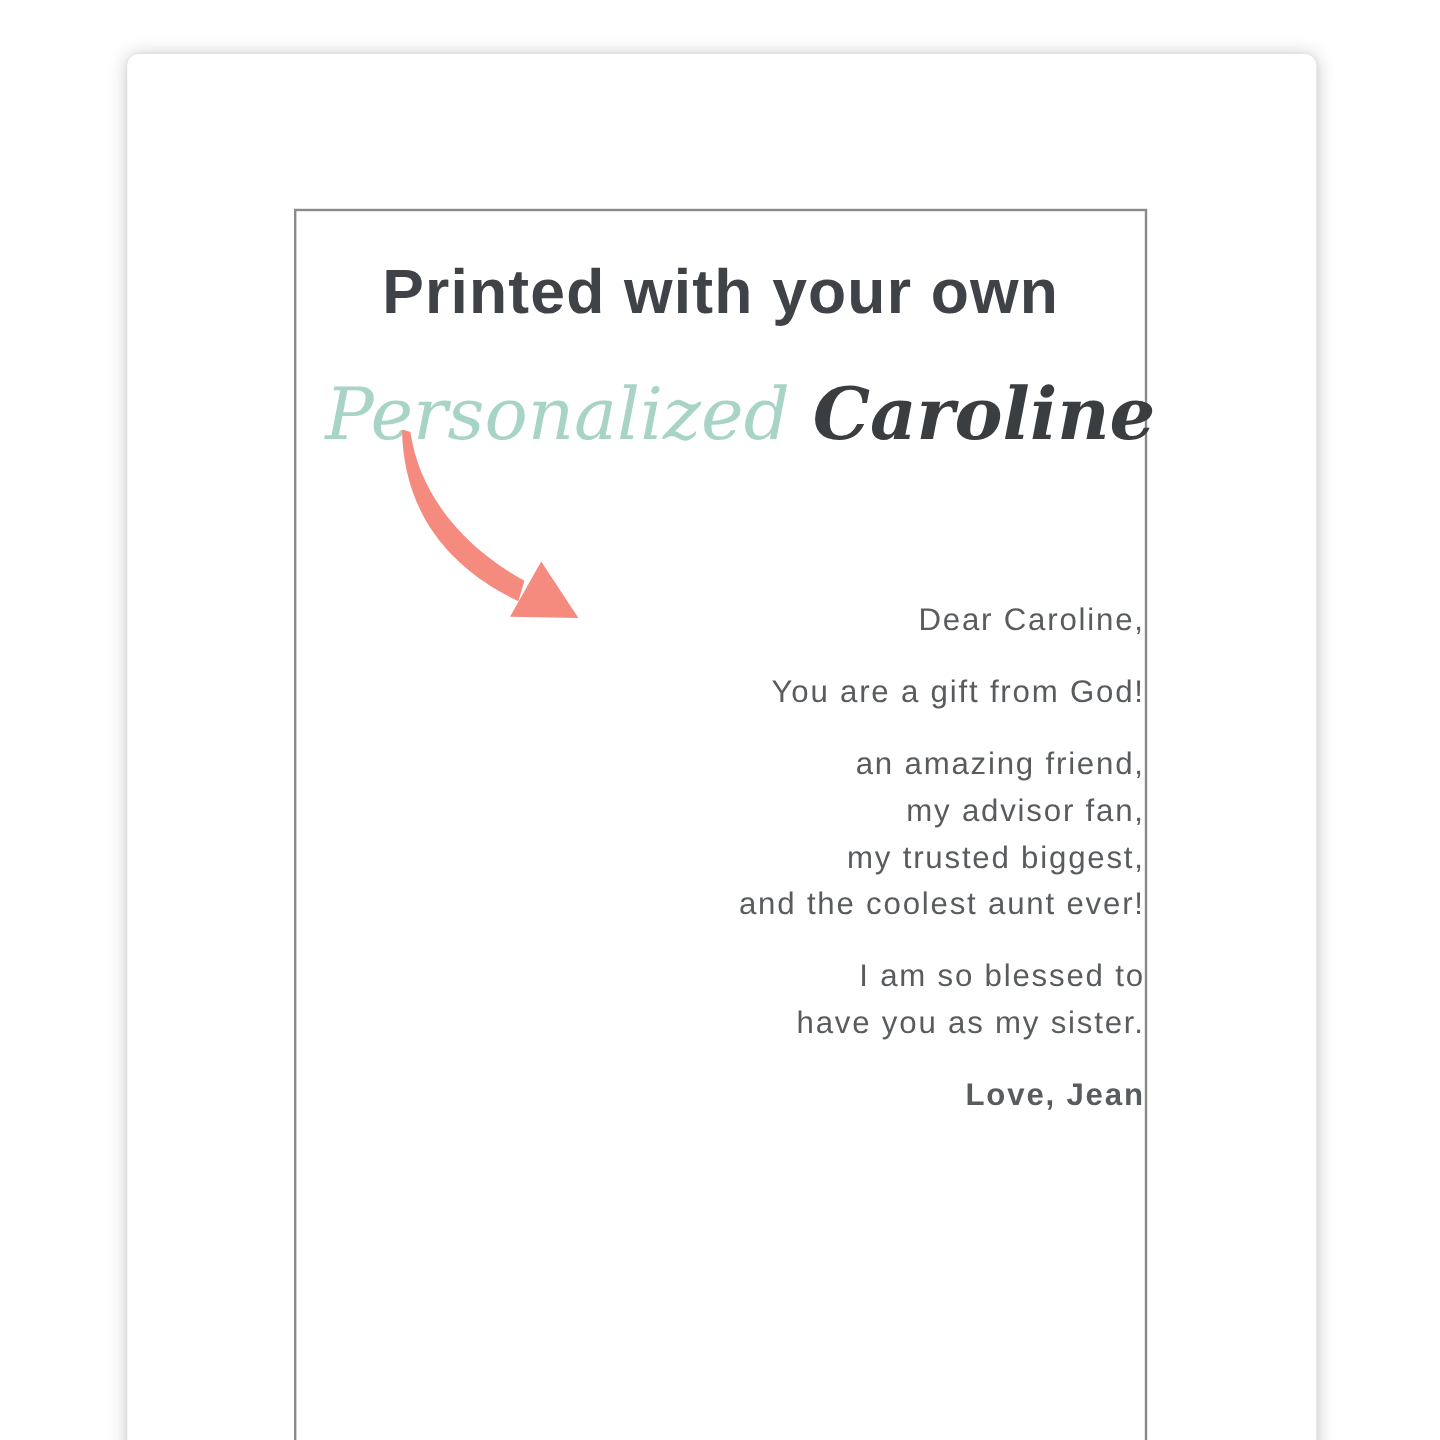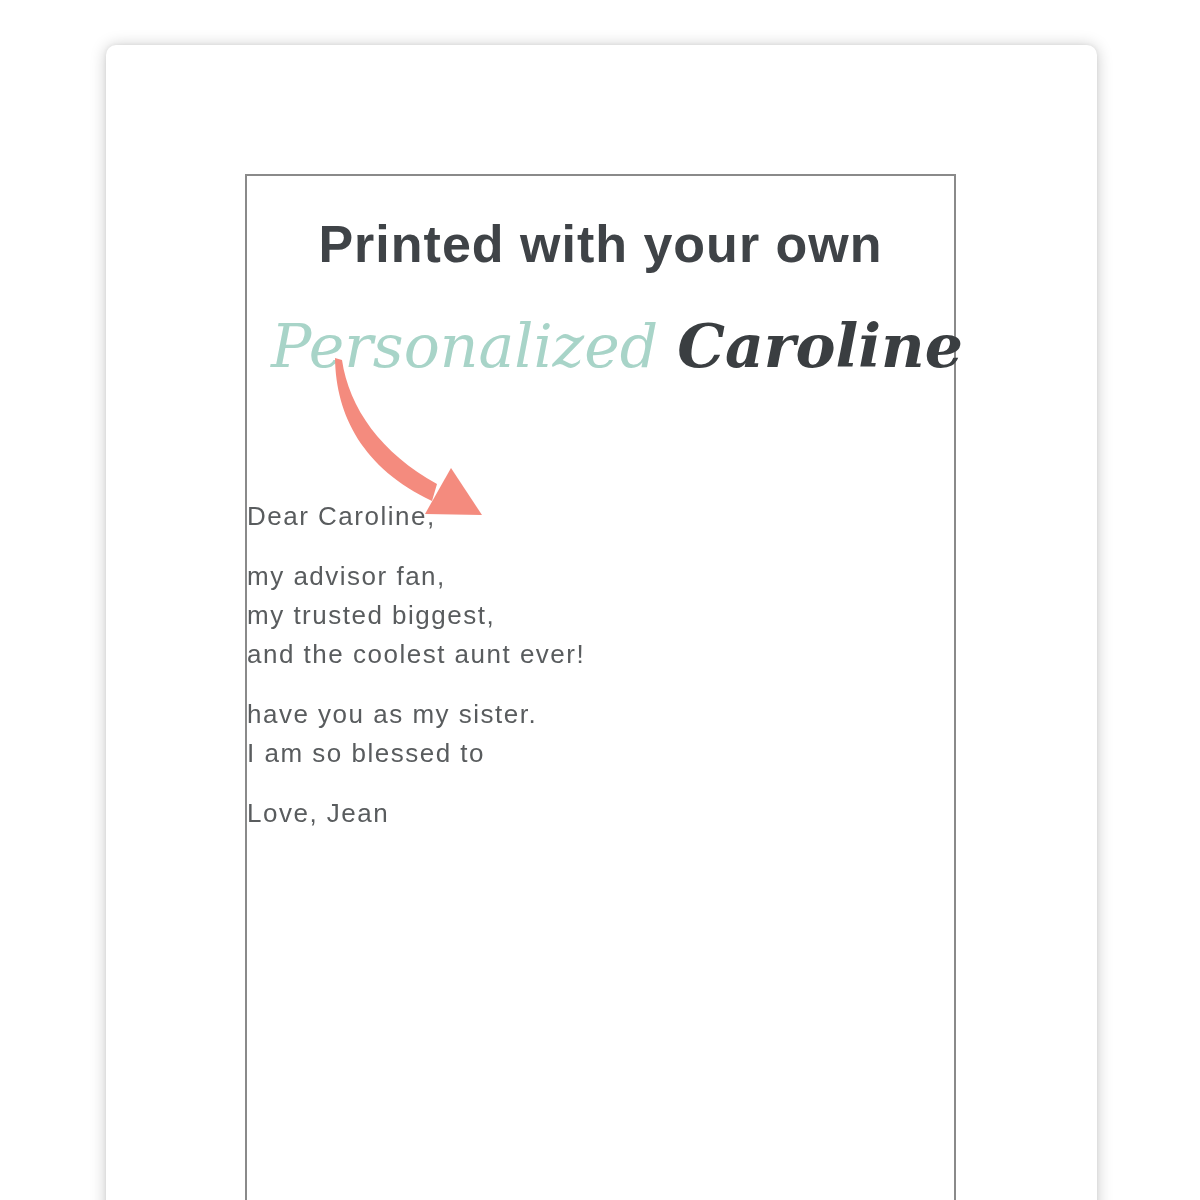--- a/index.html
+++ b/index.html
@@ -65,29 +65,29 @@
   .curved-arrow {
     position: absolute;
     left: 84px; top: 182px;
     width: 158px; height: 162px;
     color: var(--arrow);
   }
 
   .message-block {
     position: absolute;
     top: 321px; left: 0; width: 100%;
-    text-align: left;
+    text-align: right;
     color: var(--message-text);
     font-size: 26px;
     line-height: 39px;
     letter-spacing: 1.5px;
     font-weight: 400;
   }
   .message-paragraph { margin-bottom: 21px; }
-  .message-paragraph:last-child { margin-bottom: 16px; }
+  .message-paragraph:last-child { margin-bottom: 16px; font-weight: bold; }
 </style>
 </head>
 <body>
 
 <div class="stage">
 
   <div class="print-card">
 
     <div class="inner-frame">
 
@@ -99,31 +99,35 @@
         <path fill="currentColor" d="M4,0 C 5,58 32,110 101,143 L 106,126 C 50,95 18,50 11,2 Z"></path>
         <polygon fill="currentColor" points="151,157 94,156 120,110"></polygon>
       </svg>
 
       <div class="message-block">
 
         <div class="message-paragraph">
           <div>Dear Caroline,</div>
         </div>
 
+        <div class="message-paragraph">
+          <div>You are a gift from God!</div>
+        </div>
 
         <div class="message-paragraph">
+          <div>an amazing friend,</div>
           <div>my advisor fan,</div>
           <div>my trusted biggest,</div>
           <div>and the coolest aunt ever!</div>
         </div>
 
 
         <div class="message-paragraph">
+          <div>I am so blessed to</div>
           <div>have you as my sister.</div>
-          <div>I am so blessed to</div>
         </div>
 
         <div class="message-paragraph">
           <div>Love, Jean</div>
         </div>
 
       </div>
     </div>
   </div>
 </div>

